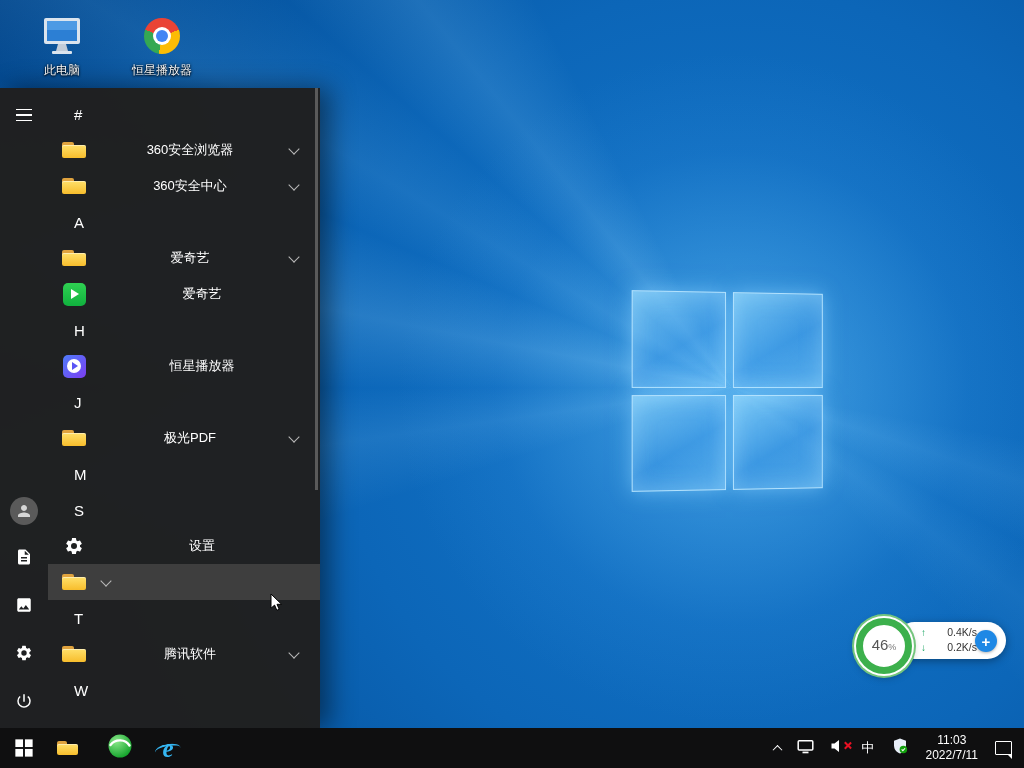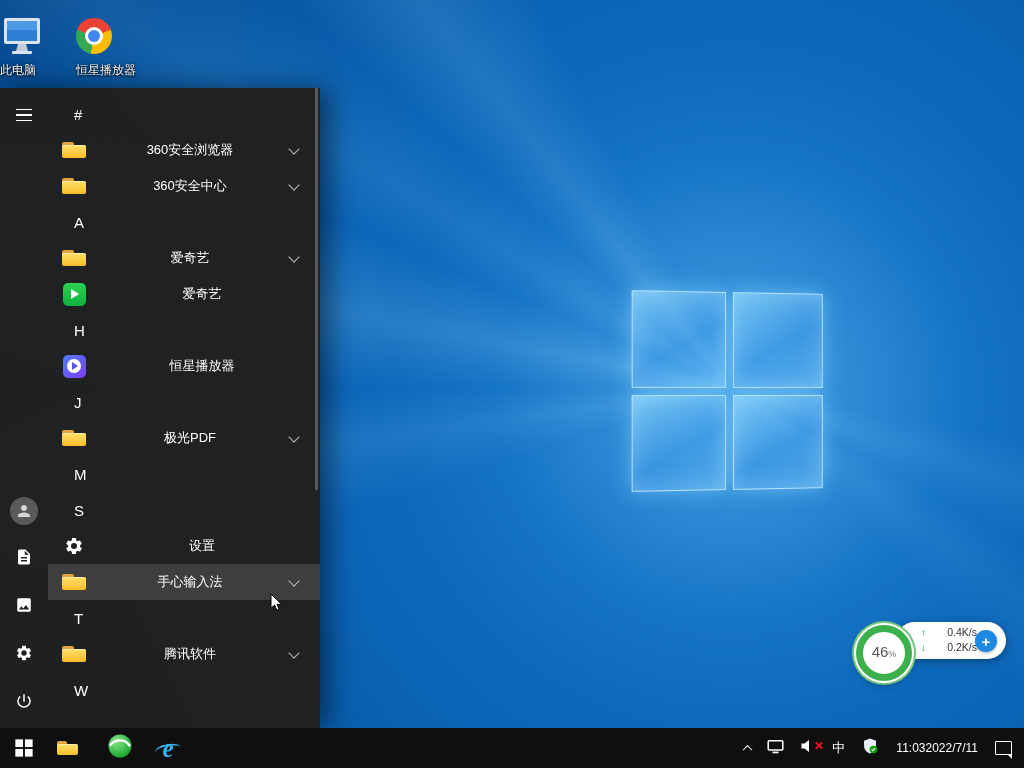--- a/index.html
+++ b/index.html
@@ -34,21 +34,21 @@
     transform:perspective(900px) rotateY(10deg);
   }
   .pane {
     background:linear-gradient(150deg, rgba(150,220,255,.65), rgba(70,160,240,.35) 55%, rgba(115,195,250,.5));
     border:1.5px solid rgba(190,232,255,.9);
     box-shadow:0 0 18px rgba(130,205,255,.6), inset 0 0 22px rgba(175,225,255,.35);
   }
 
   
   .desktop-icons { position:absolute; left:0; top:6px; display:flex; z-index:2; }
-  .dicon { width:76px; display:flex; flex-direction:column; align-items:flex-start; padding-top:8px; cursor:pointer; }
+  .dicon { width:76px; display:flex; flex-direction:column; align-items:center; padding-top:8px; cursor:pointer;margin-left:24px; }
   .dicon-img { height:44px; display:flex; align-items:center; justify-content:center; }
   .dlabel { margin-top:4px; font-size:12px; color:#fff; text-align:center; text-shadow:0 1px 2px #000, 0 0 3px rgba(0,0,0,.9); }
   .chrome-ball { width:36px; height:36px; border-radius:50%; position:relative;
     background:conic-gradient(from 0deg, #ea4335 0 70deg, #fbbc05 70deg 190deg, #34a853 190deg 290deg, #ea4335 290deg 360deg); }
   .chrome-ball::before { content:""; position:absolute; left:50%; top:50%; width:18px; height:18px; margin:-9px 0 0 -9px; border-radius:50%; background:#fff; }
   .chrome-ball::after { content:""; position:absolute; left:50%; top:50%; width:12px; height:12px; margin:-6px 0 0 -6px; border-radius:50%; background:#4285f4; }
 
   
   .start-menu { position:absolute; left:0; top:88px; width:320px; height:640px;
     background:rgba(32,32,32,.98); display:flex; z-index:5; box-shadow:10px 0 24px rgba(0,0,0,.45); }
@@ -99,37 +99,37 @@
   .winflag { display:grid; grid-template-columns:8px 8px; grid-template-rows:8px 8px; gap:1.5px; transform:scale(.96); }
   .winflag span { background:#fff; }
   .ie-e { position:relative; width:26px; height:26px; display:flex; align-items:center; justify-content:center; }
   .ie-e em { font:italic 700 25px "Liberation Serif","DejaVu Serif",serif; color:#35b6f2; line-height:1; }
   .ie-e::after { content:""; position:absolute; left:0; top:9px; width:26px; height:10px; border-top:2px solid #35b6f2; border-radius:50%; transform:rotate(-10deg); }
 
   .tray { margin-left:auto; display:flex; align-items:center; height:100%; padding-right:4px; }
   .tray-btn { height:40px; display:flex; align-items:center; justify-content:center; padding:0 8px; color:#fff; cursor:pointer; }
   .up-chev { width:7px; height:7px; border-left:1.6px solid #fff; border-top:1.6px solid #fff; transform:rotate(45deg) translate(1px,1px); }
   .ime { font-size:13px; color:#fff; }
-  .clock { display:flex; flex-direction:row; align-items:center; justify-content:center; color:#fff; font-size:12px; line-height:15px; padding:0 9px; }
+  .clock { display:flex; flex-direction:column; align-items:center; justify-content:center; color:#fff; font-size:12px; line-height:15px; padding:0 9px; }
   .speaker-wrap { position:relative; }
   .mute-x { position:absolute; right:2px; top:13px; width:8px; height:8px; }
   .mute-x::before,.mute-x::after { content:""; position:absolute; left:3.5px; top:0; width:1.6px; height:9px; background:#e81123; }
   .mute-x::before { transform:rotate(45deg); } .mute-x::after { transform:rotate(-45deg); }
   .ac-icon { position:relative; width:17px; height:14px; border:1.6px solid #fff; border-radius:1px; }
   .ac-icon::after { content:""; position:absolute; right:-1px; bottom:-5px; width:0; height:0; border-top:5px solid #fff; border-left:5px solid transparent; }
 
   
   .net-widget { position:absolute; left:855px; top:612px; width:152px; height:58px; z-index:8; }
   .pill { position:absolute; left:41px; top:10px; width:110px; height:37px; background:#fff; border-radius:19px; box-shadow:0 2px 8px rgba(0,0,0,.35); }
   .speed { position:absolute; left:66px; top:13px; width:56px; font-size:10.5px; color:#333; }
   .speed-row { display:flex; justify-content:space-between; line-height:15px; }
   .arr { color:#13a35e; font-size:10px; }
   .plus-ball { position:absolute; left:120px; top:18px; width:22px; height:22px; border-radius:50%; background:#1e88e5; color:#fff;
     display:flex; align-items:center; justify-content:center; font-size:15px; font-weight:bold; line-height:1; cursor:pointer; box-shadow:0 1px 3px rgba(0,0,0,.3); }
-  .ball { position:absolute; left:1px; top:13px; width:56px; height:56px; border-radius:50%; background:#fff; border:7px solid #3cb04c;
+  .ball { position:absolute; left:1px; top:6px; width:56px; height:56px; border-radius:50%; background:#fff; border:7px solid #3cb04c;
     box-shadow:0 0 0 2px #fff, 0 0 0 4px #74c57d, 0 3px 8px rgba(0,0,0,.35);
     display:flex; align-items:baseline; justify-content:center; cursor:pointer; }
   .ball .pv { font-size:15px; color:#555; margin-top:11px; }
   .ball .ps { font-size:9px; color:#777; }
 
   
   .cursor { position:absolute; left:270px; top:593px; z-index:30; pointer-events:none; }
 </style>
 </head>
 <body>
@@ -287,21 +287,20 @@
       <div class="sm-item">
         <span class="ic">
           <svg width="20" height="20" viewBox="0 0 24 24" fill="#fff">
               <path d="M19.14 12.94c.04-.3.06-.61.06-.94 0-.32-.02-.64-.07-.94l2.03-1.58a.49.49 0 0 0 .12-.61l-1.92-3.32a.49.49 0 0 0-.59-.22l-2.39.96c-.5-.38-1.03-.7-1.62-.94l-.36-2.54a.48.48 0 0 0-.48-.41h-3.84c-.24 0-.43.17-.47.41l-.36 2.54c-.59.24-1.13.57-1.62.94l-2.39-.96a.49.49 0 0 0-.59.22L2.74 8.87c-.12.21-.08.47.12.61l2.03 1.58c-.05.3-.09.63-.09.94s.02.64.07.94l-2.03 1.58a.49.49 0 0 0-.12.61l1.92 3.32c.12.22.37.29.59.22l2.39-.96c.5.38 1.03.7 1.62.94l.36 2.54c.05.24.24.41.48.41h3.84c.24 0 .44-.17.47-.41l.36-2.54c.59-.24 1.13-.56 1.62-.94l2.39.96c.22.08.47 0 .59-.22l1.92-3.32a.49.49 0 0 0-.12-.61l-2.01-1.58zM12 15.6A3.6 3.6 0 1 1 12 8.4a3.6 3.6 0 0 1 0 7.2z"></path>
             </svg>
         </span>
         <span class="sm-label">设置</span>
       </div>
       <div class="sm-item hl">
         <span class="ic folder"></span>
-        <span class="sm-label">手心输入法</span>
         <span class="chev"></span>
       </div>
 
       <div class="sm-header">
           <span>T</span>
         </div>
 
       <div class="sm-item">
         <span class="ic folder"></span>
         <span class="sm-label">腾讯软件</span>

